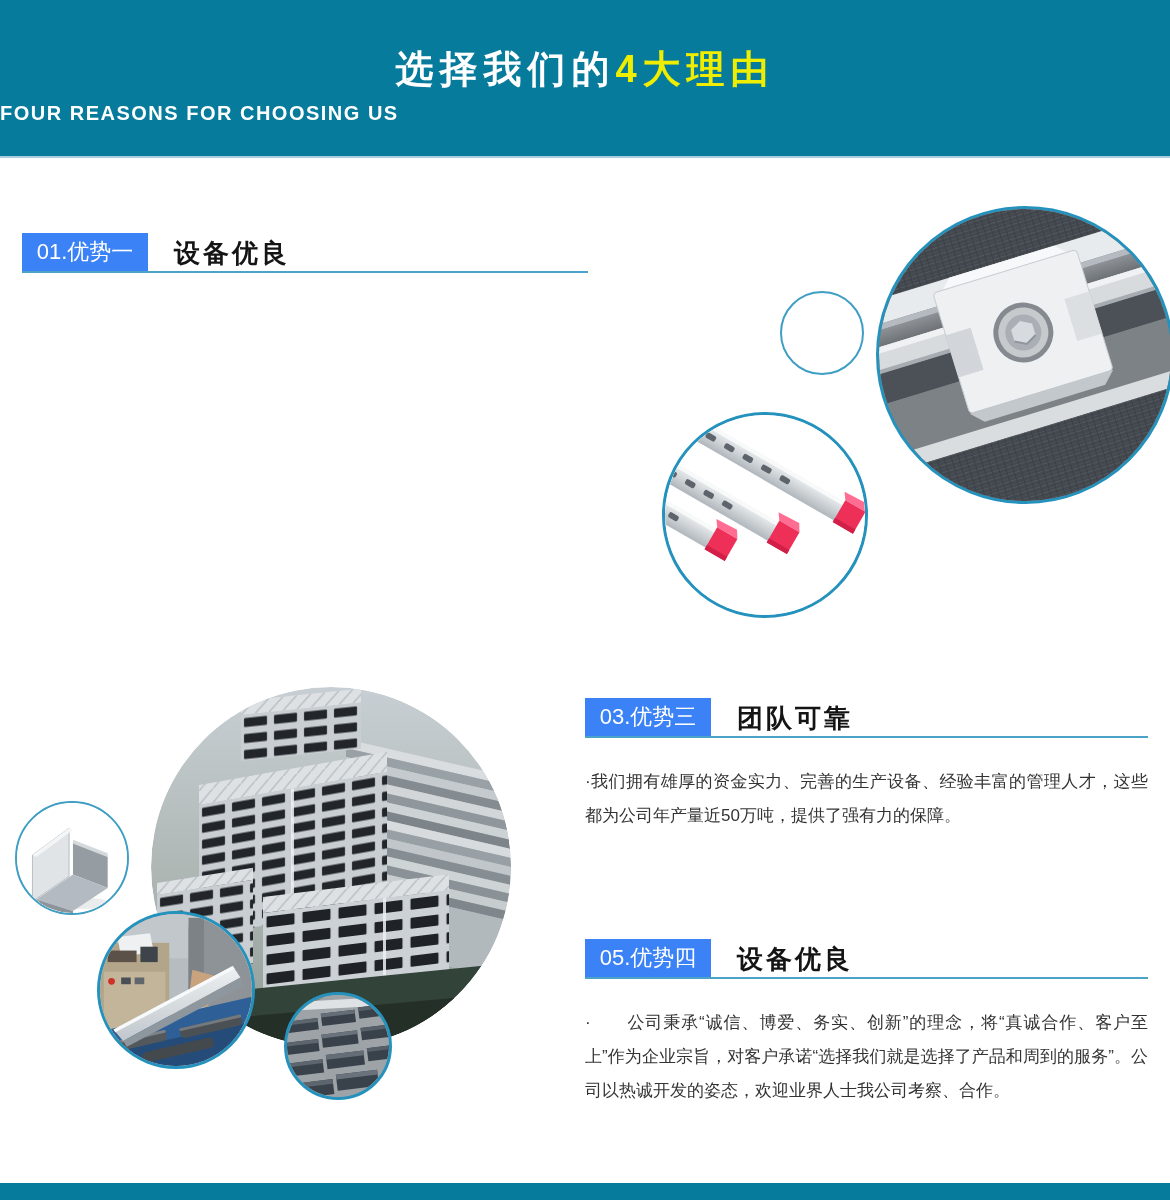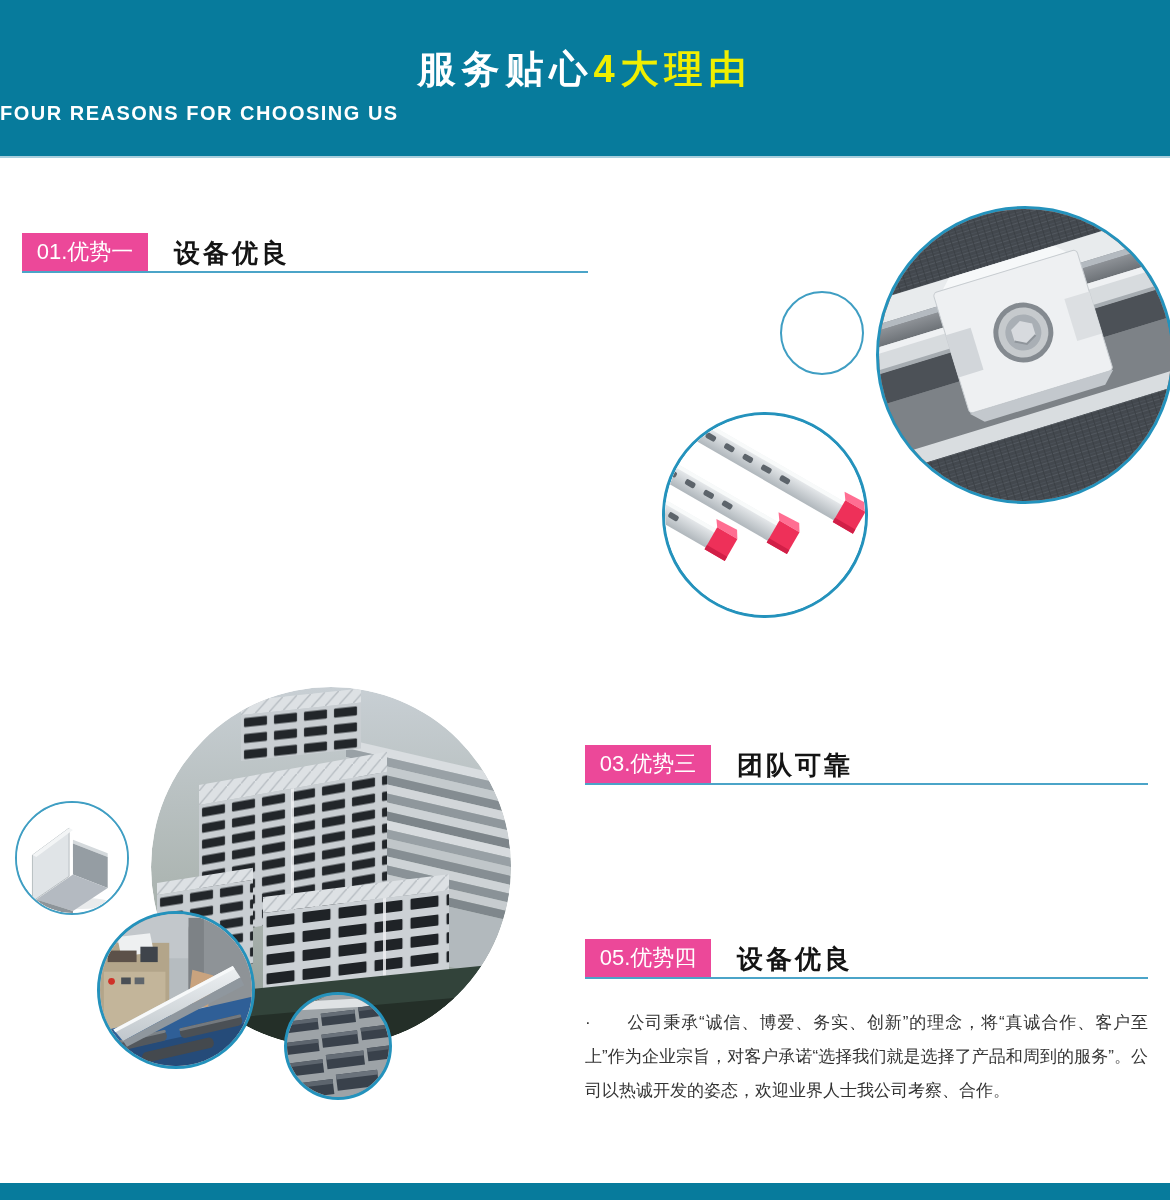--- a/index.html
+++ b/index.html
@@ -12,24 +12,24 @@
                 font-size:38px;font-weight:bold;letter-spacing:6px;color:#ffffff;white-space:nowrap;}
   .title-hl{color:#f0ee00;}
   .header-sub{position:absolute;left:0;top:102px;width:100%;text-align:left;
               font-size:20px;font-weight:bold;letter-spacing:1.5px;color:#ffffff;}
   
   .footer{position:absolute;left:0;top:1183px;width:1170px;height:17px;background:#077b9c;}
   
   .section{position:absolute;}
   .s1{left:22px;top:233px;width:566px;}
   .s2{left:22px;top:445px;width:566px;}
-  .s3{left:585px;top:745px;width:563px;}
+  .s3{left:585px;top:698px;width:563px;}
   .s4{left:585px;top:939px;width:563px;}
   .section-head{position:relative;height:38px;border-bottom:2px solid #4ba4c8;}
-  .badge{position:absolute;left:0;top:0;width:126px;height:38px;background:#ec4899;color:#ffffff;
+  .badge{position:absolute;left:0;top:0;width:126px;height:38px;background:#3b82f6;color:#ffffff;
          font-size:22px;text-align:center;line-height:38px;}
   .sec-title{position:absolute;left:152px;top:3px;font-size:26px;font-weight:bold;color:#141414;
              letter-spacing:3px;}
   .sec-body{margin:27px 0 0 0;font-size:17px;line-height:34px;color:#333333;white-space:pre-wrap;
             text-align:justify;}
   
   .circle{position:absolute;border-radius:50%;overflow:hidden;box-sizing:border-box;}
   .ring3{border:3px solid #2492bc;}
   .ring2{border:2px solid #3f9ec3;}
   #decor-circle{left:780px;top:291px;width:84px;height:84px;background:#ffffff;}
@@ -41,21 +41,21 @@
   #stack-circle{left:284px;top:992px;width:108px;height:108px;background:#9da3a7;}
   .circle svg{display:block;width:100%;height:100%;}
 </style>
 </head>
 <body>
 
 <div id="stage">
 
   <div class="header">
     <div class="header-title">
-      <span>服务贴心</span><span class="title-hl">4大理由</span>
+      <span>选择我们的</span><span class="title-hl">4大理由</span>
     </div>
     <div class="header-sub">FOUR REASONS FOR CHOOSING US</div>
   </div>
 
   <div class="circle" id="bigsteel-circle">
     <svg viewBox="0 0 360 360">
       <defs>
         <clipPath id="clipBS">
             <circle cx="180" cy="180" r="180"></circle>
           </clipPath>
@@ -354,20 +354,21 @@
       <span class="sec-title">设备优良</span>
     </div>
   </div>
 
 
   <div class="section s3">
     <div class="section-head">
       <span class="badge">03.优势三</span>
       <span class="sec-title">团队可靠</span>
     </div>
+    <p class="sec-body">·我们拥有雄厚的资金实力、完善的生产设备、经验丰富的管理人才，这些都为公司年产量近50万吨，提供了强有力的保障。</p>
   </div>
 
   <div class="section s4">
     <div class="section-head">
       <span class="badge">05.优势四</span>
       <span class="sec-title">设备优良</span>
     </div>
     <p class="sec-body">·　　公司秉承“诚信、博爱、务实、创新”的理念，将“真诚合作、客户至上”作为企业宗旨，对客户承诺“选择我们就是选择了产品和周到的服务”。公司以热诚开发的姿态，欢迎业界人士我公司考察、合作。</p>
   </div>
 

